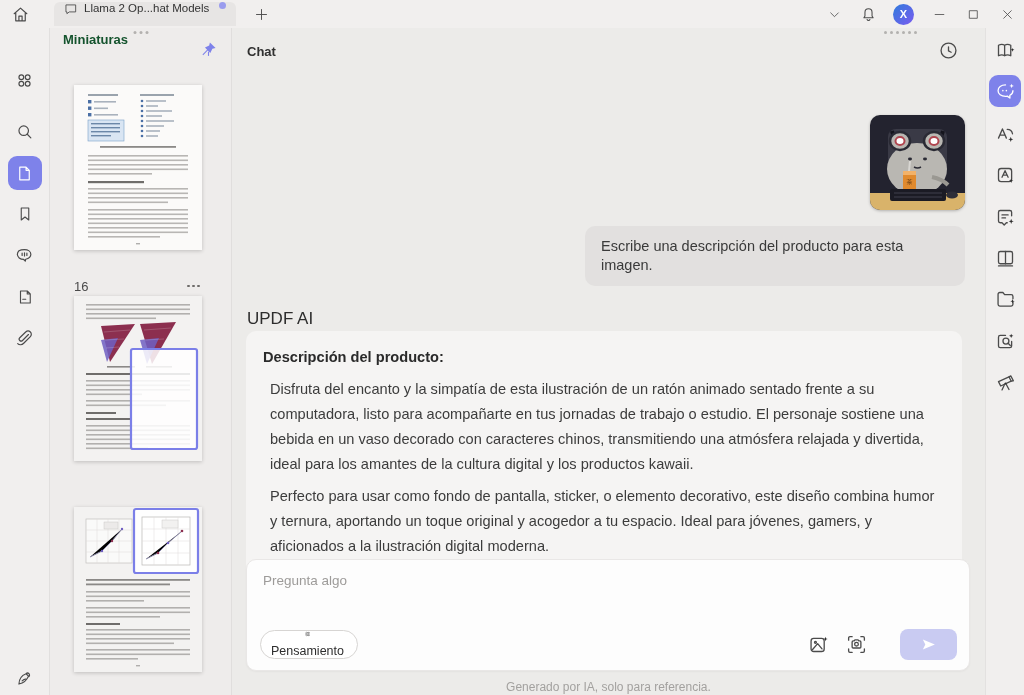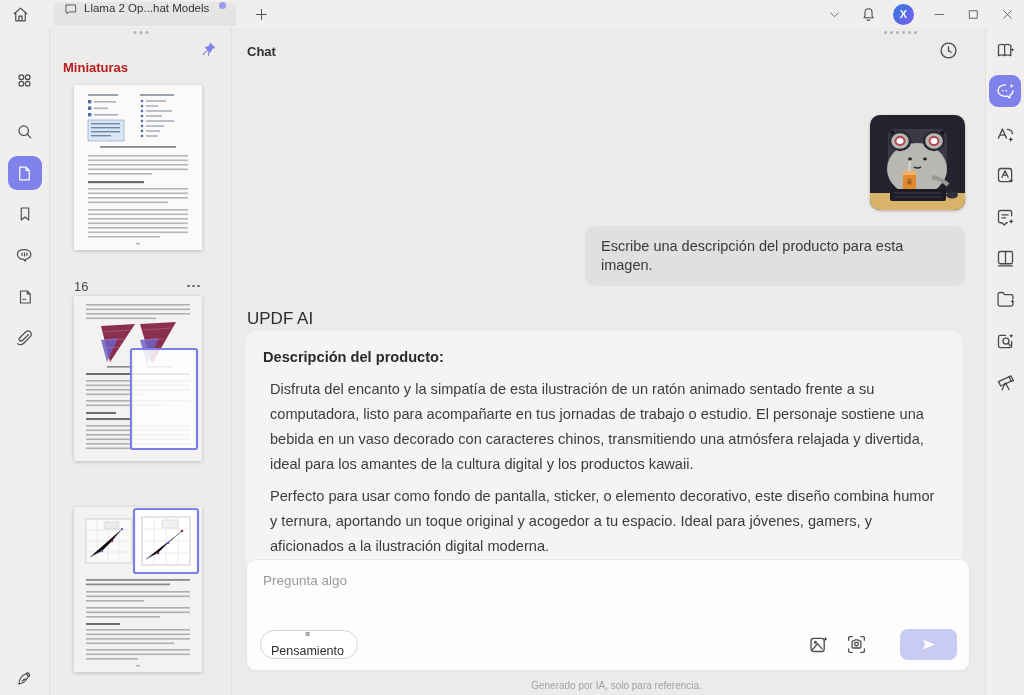--- a/index.html
+++ b/index.html
@@ -22,21 +22,21 @@
   .left-rail{position:absolute;left:0;top:28px;width:50px;height:667px;background:#f1efee;border-right:1px solid #e1dfde;}
   .rail-item{position:absolute;left:50%;transform:translateX(-50%);width:34px;height:34px;border-radius:9px;
     display:flex;align-items:center;justify-content:center;cursor:pointer;}
   .rail-item.active{background:#7e82ea;}
   .right-rail{position:absolute;right:0;top:28px;width:39px;height:667px;background:#f1efee;border-left:1px solid #e3e1e0;}
   .right-rail .rail-item{width:32px;height:32px;}
   
   .thumb-panel{position:absolute;left:50px;top:28px;width:182px;height:667px;background:#eeecEB;background:#eeeceb;border-right:1px solid #e0dedd;}
   .panel-handle{position:absolute;left:50%;top:3px;transform:translateX(-50%);display:flex;gap:3px;}
   .panel-handle i{width:3px;height:3px;border-radius:50%;background:#b3b1af;}
-  .panel-title{position:absolute;left:13px;top:32px;font-size:13px;font-weight:bold;color:#b91c1c;}
+  .panel-title{position:absolute;left:13px;top:4px;font-size:13px;font-weight:bold;color:#14532d;}
   .pin{position:absolute;right:14px;top:13px;cursor:pointer;}
   .thumb{position:absolute;left:24px;width:128px;height:165px;background:#f7f6f5;box-shadow:0 1px 4px rgba(0,0,0,.20);cursor:pointer;}
   .thumb svg{display:block;}
   .thumb-row{position:absolute;left:24px;width:128px;height:16px;display:flex;align-items:center;justify-content:space-between;}
   .pg-num{font-size:13px;color:#4a4a4a;}
   .more-dots{display:flex;gap:2.5px;cursor:pointer;padding:4px 2px;}
   .more-dots i{width:2.6px;height:2.6px;border-radius:50%;background:#6e6c6a;}
   
   .chat{position:absolute;left:232px;top:28px;width:753px;height:667px;background:#ecebe9;}
   .chat-handle{position:absolute;right:68px;top:3px;display:flex;gap:3px;}
@@ -58,21 +58,21 @@
   .input-card textarea{width:100%;height:56px;border:none;outline:none;resize:none;background:transparent;
     font-family:inherit;font-size:13.5px;color:#333;padding:13px 16px 0 16px;}
   .input-card textarea::placeholder{color:#9d9b99;}
   .input-bottom{position:absolute;left:0;right:0;bottom:10px;height:32px;display:flex;align-items:center;padding:0 12px 0 13px;}
   .think-pill{height:29px;display:flex;align-items:center;gap:7px;border:1px solid #d7d5d3;border-radius:15px;
     background:#fff;padding:0 13px 0 10px;cursor:pointer;flex-direction:column;}
   .think-pill span{font-size:12.5px;color:#2e2e2e;}
   .input-actions{margin-left:auto;display:flex;align-items:center;gap:17px;}
   .send-btn{width:57px;height:31px;border-radius:8px;background:#c9cbf2;display:flex;align-items:center;justify-content:center;
     cursor:pointer;margin-left:16px;}
-  .disclaimer{position:absolute;left:8px;width:100%;top:652px;text-align:center;font-size:10px;color:#a3a19f;}
+  .disclaimer{position:absolute;left:0;width:100%;top:652px;text-align:center;font-size:12px;color:#a3a19f;}
 </style>
 </head>
 <body>
 
 <div class="titlebar">
   <div class="home-btn">
     <svg class="ic" width="19" height="19" viewBox="0 0 24 24">
       <path d="M4 11 L12 4 L20 11 M6 10 V20 H18 V10 M10 20 V14 H14 V20"></path>
     </svg>
   </div>

